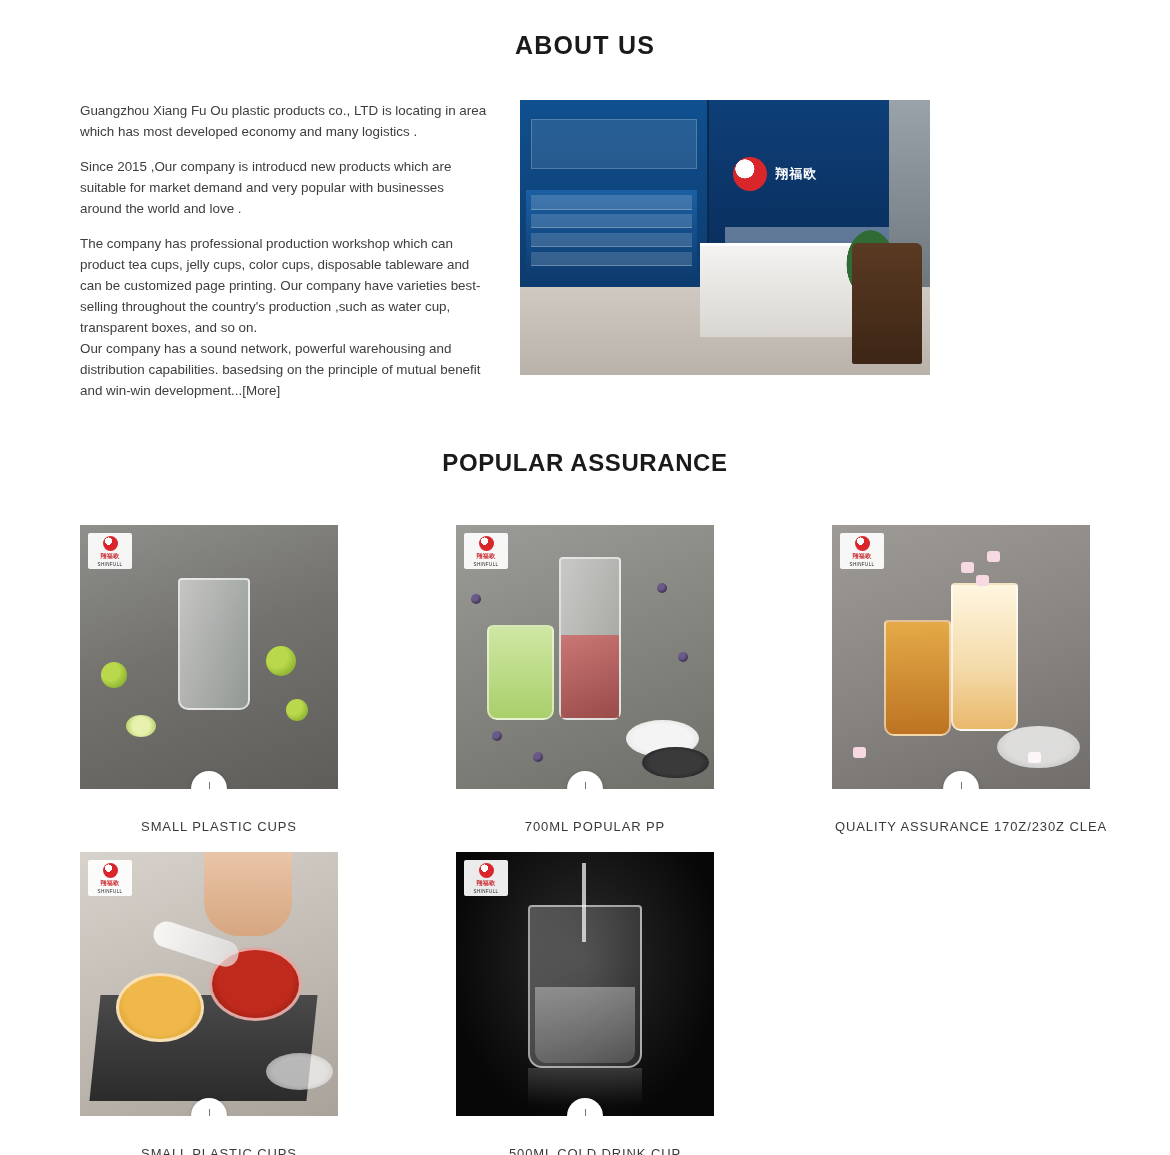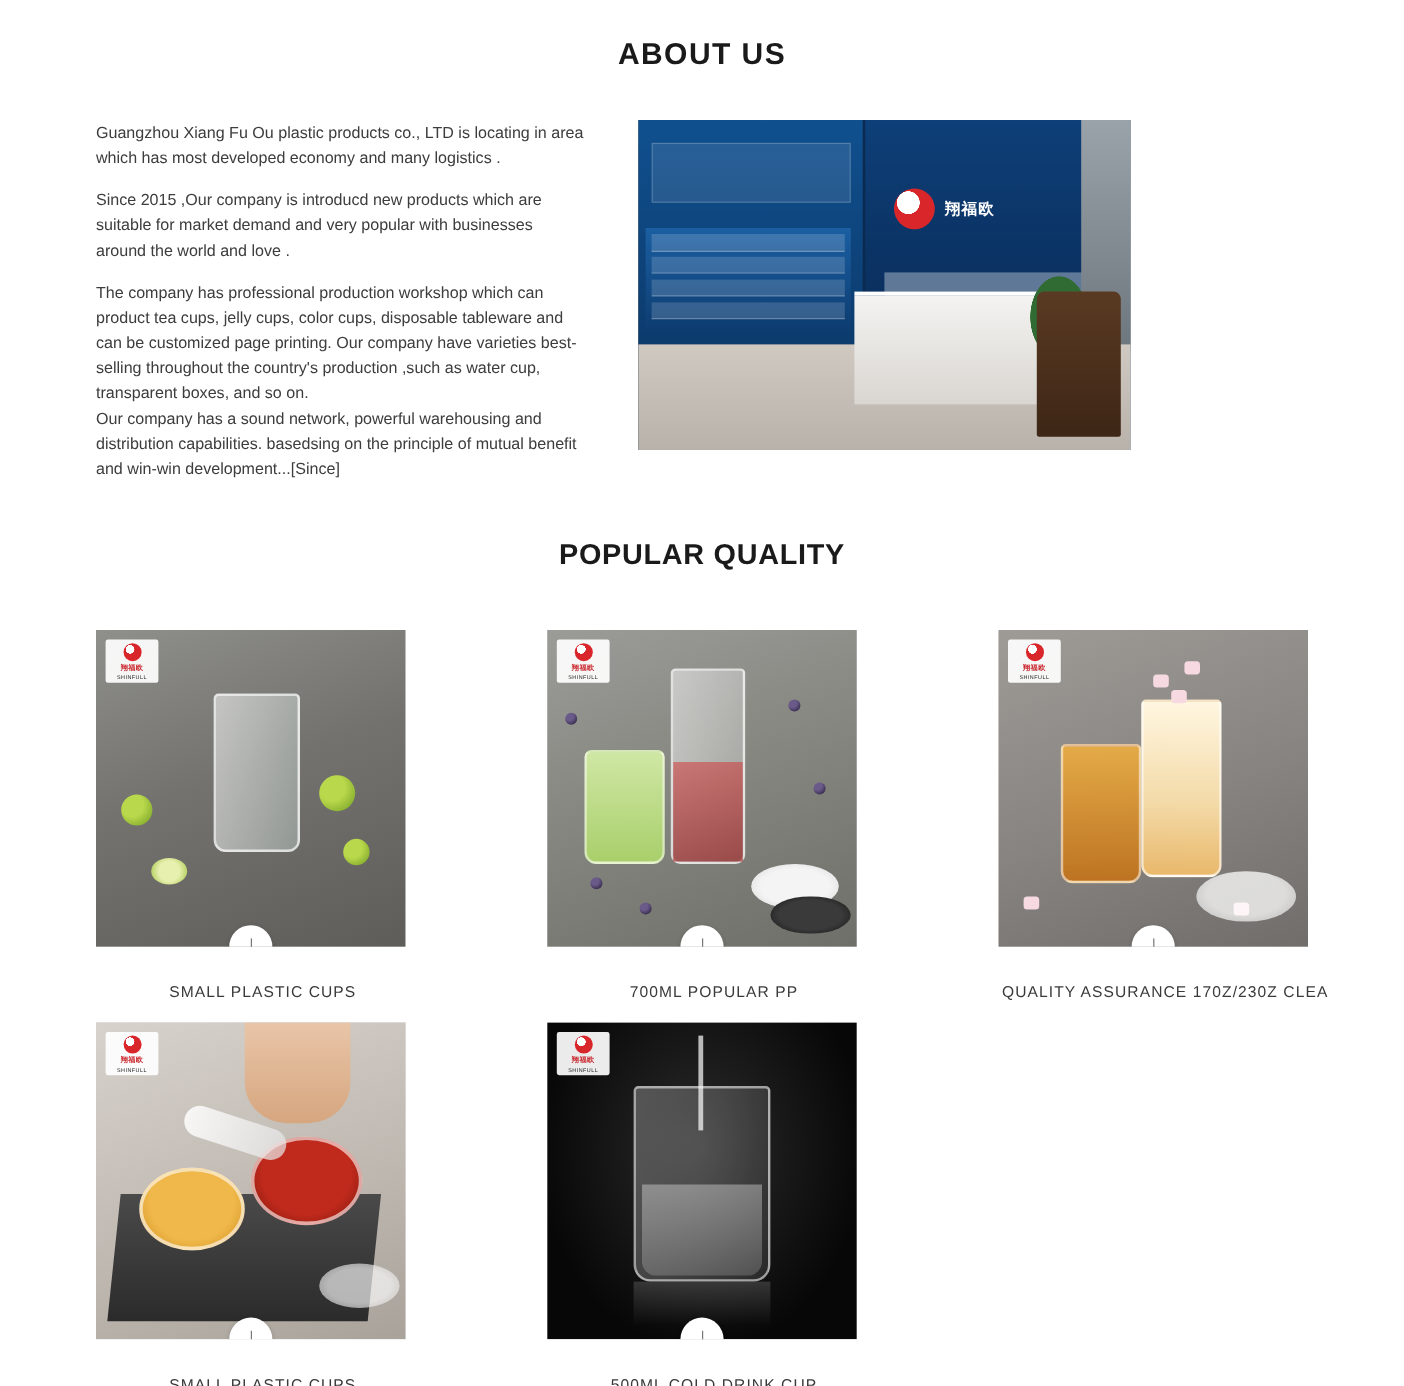--- a/index.html
+++ b/index.html
@@ -49,21 +49,21 @@
     letter-spacing: 1.2px;
     color: #1a1a1a;
     line-height: 1;
   }
 
   
   .about-wrap {
     width: 1010px;
     margin: 0 auto;
     display: flex;
-    gap: 44px;
+    gap: 32px;
     align-items: flex-start;
     padding-top: 14px;
   }
   .about-text {
     width: 408px;
     font-size: 13.4px;
     line-height: 21px;
     color: #3d3d3d;
   }
   .about-text p { margin: 0 0 14px 0; }
@@ -426,21 +426,21 @@
   <div class="about-head">
     <div class="title">ABOUT US</div>
   </div>
 
   <div class="about-wrap">
     <div class="about-text">
       <p>Guangzhou Xiang Fu Ou plastic products co., LTD is locating in area which has most developed economy and many logistics .</p>
       <p>Since 2015 ,Our company is introducd new products which are suitable for market demand and very popular with businesses around the world and love .</p>
       <p class="tight">The company has professional production workshop which can product tea cups, jelly cups, color cups, disposable tableware and can be customized page printing. Our company have varieties best-selling throughout the country's production ,such as water cup, transparent boxes, and so on.</p>
       <p class="tight">
-        <span>Our company has a sound network, powerful warehousing and distribution capabilities. basedsing on the principle of mutual benefit and win-win development...</span><a class="more" href="#">[Since]</a>
+        <span>Our company has a sound network, powerful warehousing and distribution capabilities. basedsing on the principle of mutual benefit and win-win development...</span><a class="more" href="#">[More]</a>
       </p>
     </div>
 
     <div class="about-photo">
       <div class="ph-wall"></div>
       <div class="ph-leftpanel">
         <div class="ph-shelf">
           <div class="row" style="top:6%"></div>
           <div class="row" style="top:28%"></div>
           <div class="row" style="top:50%"></div>
@@ -454,21 +454,21 @@
       <div class="ph-logo-sub"></div>
       <div class="ph-logo-sub2"></div>
       <div class="ph-door"></div>
       <div class="ph-floor"></div>
       <div class="ph-desk"></div>
       <div class="ph-plant"></div>
       <div class="ph-chair"></div>
     </div>
   </div>
 
-  <h2 class="pp-title">POPULAR QUALITY</h2>
+  <h2 class="pp-title">POPULAR ASSURANCE</h2>
 
   <div class="grid">
 
     <div class="card">
       <div class="card-img">
         <div class="scene s1">
           <div class="cup"></div>
           <div class="lime l1"></div>
           <div class="lime l2"></div>
           <div class="lime l3"></div>

